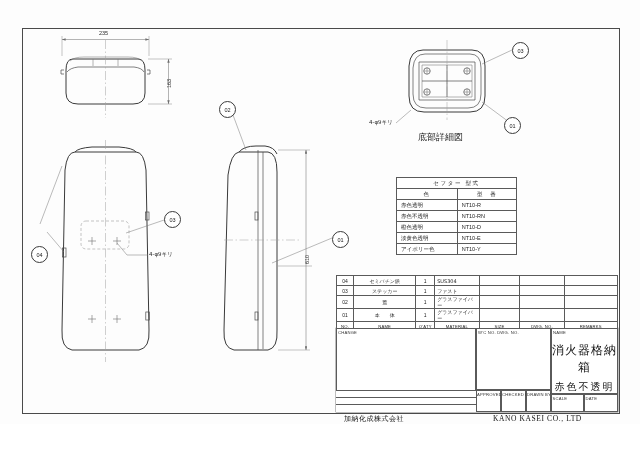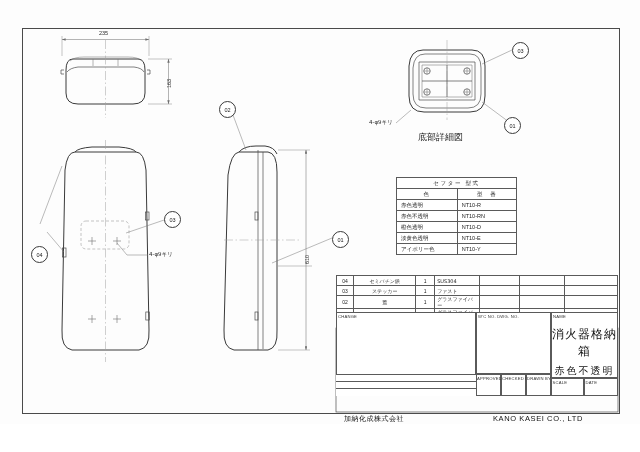--- a/index.html
+++ b/index.html
@@ -58,21 +58,21 @@
   .p-no{width:13px;text-align:center;}
   .p-name{width:68px;text-align:center;}
   .p-qty{width:14px;text-align:center;}
   .p-mat{width:44px;text-align:left;padding-left:2px;}
   .p-size{width:42px;}
   .p-dwg{width:46px;}
   .p-rem{width:55px;}
   .parts .hrow td{font-size:4.2px;text-align:center;letter-spacing:.2px;}
 
   
-  .tb{position:absolute;left:336px;top:312px;width:282px;height:84px;}
+  .tb{position:absolute;left:336px;top:328px;width:282px;height:84px;}
   .tbox{position:absolute;border:.7px solid #5a5a5a;box-sizing:border-box;background:#fff;}
   .lbl{position:absolute;font-size:4.2px;color:#333;letter-spacing:.2px;}
   .title-main{
     position:absolute;left:0;top:0;width:100%;
     text-align:center;color:#111;
   }
   .t1{font-size:12px;letter-spacing:1px;}
   .t2{font-size:10px;letter-spacing:2px;}
   .t3{font-size:11px;letter-spacing:.5px;}
 
@@ -351,14 +351,14 @@
       <div class="t3 jp" style="margin-top:4px;">NT10型</div>
     </div>
 
     <div class="tbox" style="left:215px;top:66px;width:33px;height:18px;"></div>
     <div class="lbl" style="left:216.5px;top:67.5px;">SCALE</div>
     <div class="tbox" style="left:248px;top:66px;width:34px;height:18px;"></div>
     <div class="lbl" style="left:249.5px;top:67.5px;">DATE</div>
   </div>
 
   <div class="company jp" style="left:344px;top:414px;">加納化成株式会社</div>
-  <div class="company-en" style="left:493px;top:414px;">KANO KASEI CO., LTD</div>
+  <div class="company-en" style="left:493px;top:414px;font-family:Liberation Serif, serif;">KANO KASEI CO., LTD</div>
 </div>
 
 </body></html>

